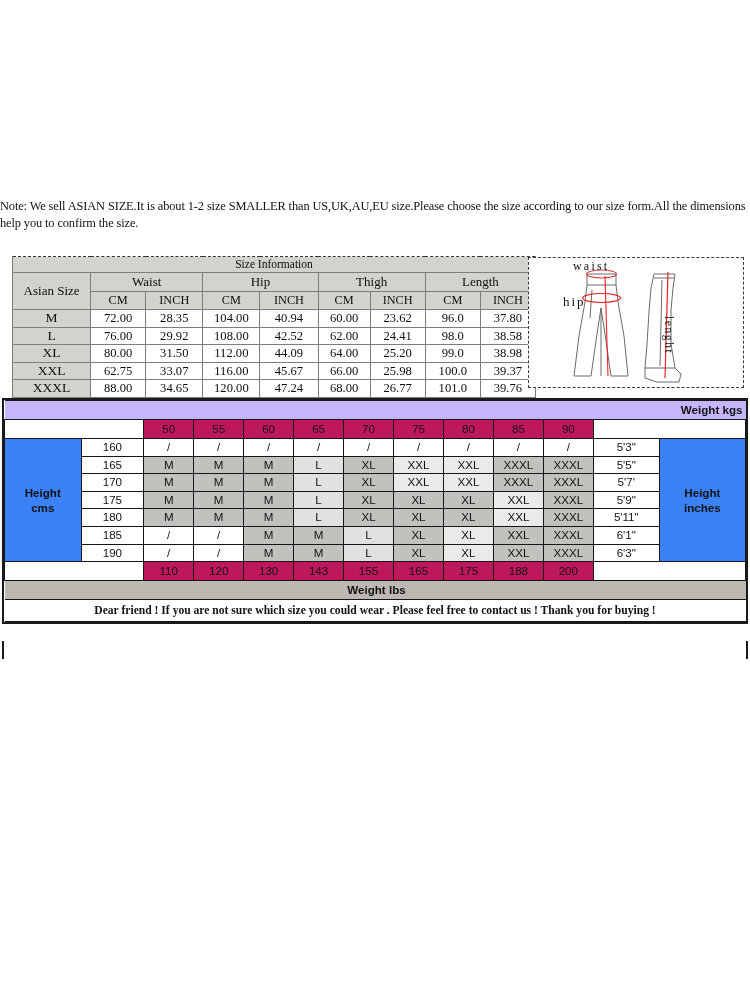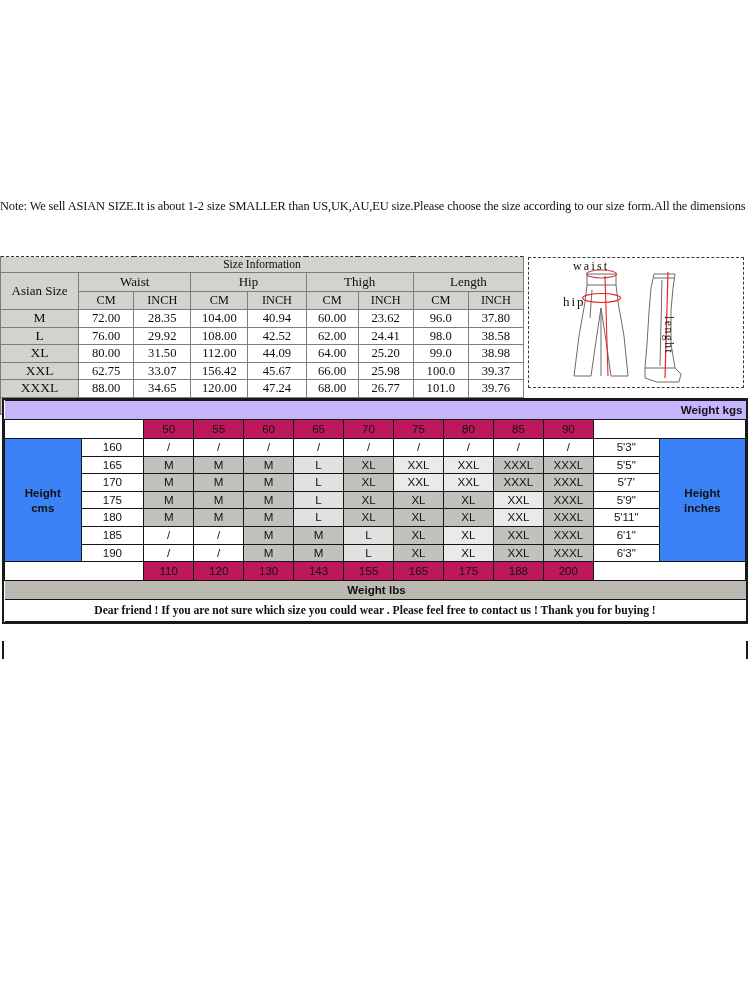--- a/index.html
+++ b/index.html
@@ -25,21 +25,21 @@
     font-size: 12.4px;
     line-height: 17.2px;
     color: #111111;
     letter-spacing: -0.12px;
   }
   #note-block .note-line { white-space: nowrap; }
 
   
   #size-info-wrap {
     position: absolute;
-    left: 0;
+    left: 12px;
     top: 256px;
     width: 524px;
   }
   table.sizeinfo {
     border-collapse: collapse;
     width: 524px;
     table-layout: fixed;
     background: #ffffff;
   }
   table.sizeinfo td, table.sizeinfo th {
@@ -220,20 +220,21 @@
     border-right: 2px solid #1a1a1a;
     box-sizing: border-box;
     background: #ffffff;
   }
 </style>
 </head>
 <body>
 
 <div id="note-block">
   <div class="note-line">Note: We sell ASIAN SIZE.It is about 1-2 size SMALLER than US,UK,AU,EU size.Please choose the size according to our size form.All  the dimensions</div>
+  <div class="note-line">help you to confirm the size.</div>
 </div>
 
 <div id="size-info-wrap">
   <table class="sizeinfo">
     <colgroup>
       <col style="width:78px">
         <col style="width:55px">
         <col style="width:57px">
       <col style="width:57px">
         <col style="width:58px">
@@ -294,21 +295,21 @@
       <td class="si-cell">44.09</td>
       <td class="si-cell">64.00</td>
       <td class="si-cell">25.20</td>
       <td class="si-cell">99.0</td>
       <td class="si-cell">38.98</td>
     </tr>
     <tr>
       <td class="si-row-label">XXL</td>
       <td class="si-cell">62.75</td>
       <td class="si-cell">33.07</td>
-      <td class="si-cell">156.42</td>
+      <td class="si-cell">116.00</td>
       <td class="si-cell">45.67</td>
       <td class="si-cell">66.00</td>
       <td class="si-cell">25.98</td>
       <td class="si-cell">100.0</td>
       <td class="si-cell">39.37</td>
     </tr>
     <tr>
       <td class="si-row-label">XXXL</td>
       <td class="si-cell">88.00</td>
       <td class="si-cell">34.65</td>

